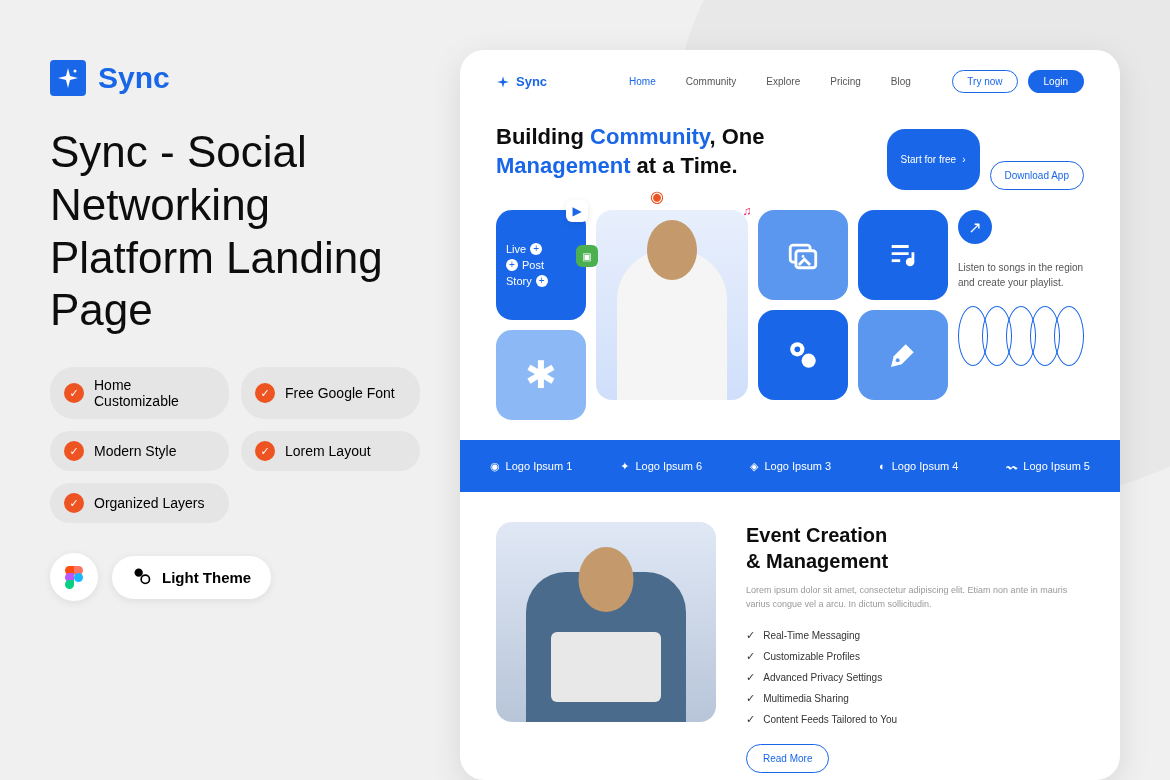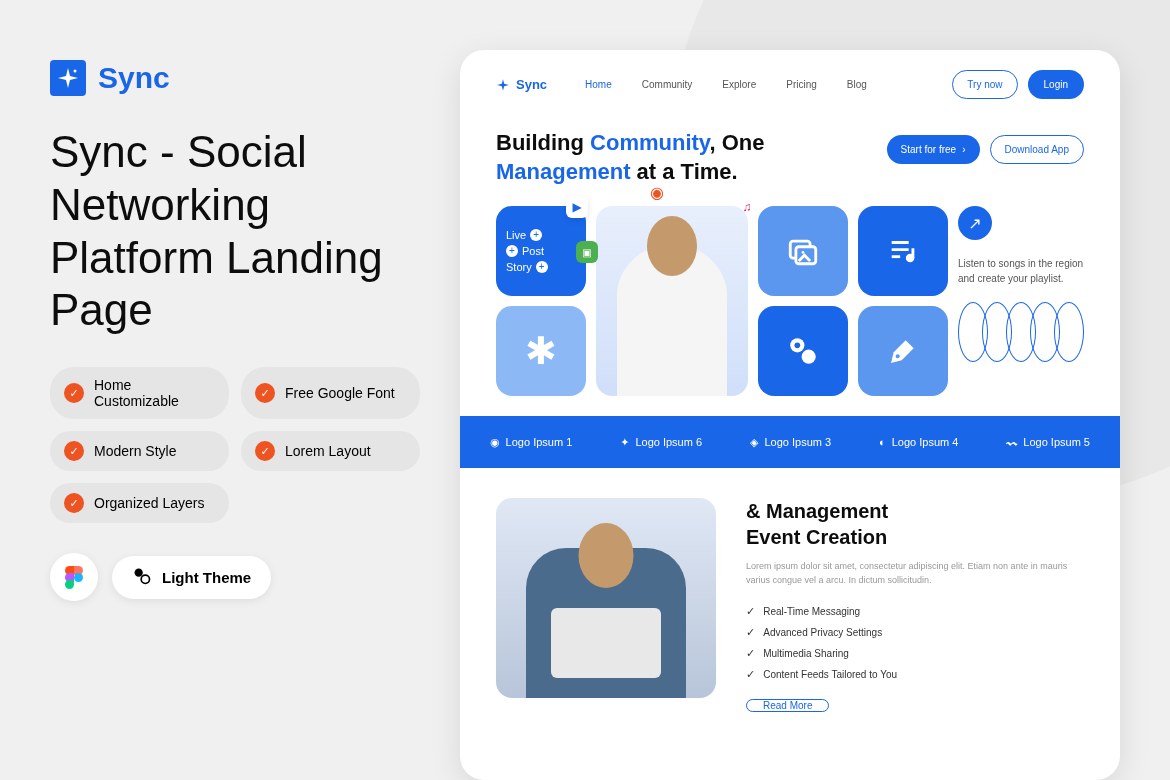--- a/index.html
+++ b/index.html
@@ -15,37 +15,37 @@
 .pill { background: #e5e5e5; border-radius: 24px; padding: 10px 14px; display: flex; align-items: center; gap: 10px; font-size: 14px; color: #000; }
 .pill-check { width: 20px; height: 20px; background: #ee5322; border-radius: 50%; display: flex; align-items: center; justify-content: center; color: #fff; font-size: 11px; flex-shrink: 0; }
 .bottom-badges { display: flex; gap: 14px; align-items: center; }
 .badge-circle { width: 48px; height: 48px; background: #fff; border-radius: 50%; display: flex; align-items: center; justify-content: center; box-shadow: 0 2px 8px rgba(0,0,0,0.08); }
 .theme-badge { background: #fff; border-radius: 24px; padding: 10px 20px; display: flex; align-items: center; gap: 10px; font-size: 15px; font-weight: 600; box-shadow: 0 2px 8px rgba(0,0,0,0.08); }
 .right-panel { flex: 1; background: #fff; border-radius: 24px; box-shadow: 0 8px 32px rgba(0,0,0,0.1); overflow: hidden; }
 .nav { display: flex; align-items: center; padding: 20px 36px; gap: 8px; }
 .nav-logo { display: flex; align-items: center; gap: 6px; }
 .nav-logo-star { width: 14px; height: 14px; }
 .nav-logo-text { font-size: 13px; font-weight: 700; color: #1966e8; }
-.nav-links { display: flex; gap: 30px; margin-left: 30px; font-size: 10px; }
+.nav-links { display: flex; gap: 30px; margin-left: 74px; font-size: 10px; }
 .nav-link { color: #555; cursor: pointer; }
 .nav-link.active { color: #1966e8; }
 .nav-actions { margin-left: auto; display: flex; gap: 10px; }
-.btn-outline { border: 1px solid #1966e8; color: #1966e8; background: transparent; padding: 8px 14px; border-radius: 16px; font-size: 10px; cursor: pointer; }
-.btn-solid { background: #1966e8; color: #fff; border: none; padding: 0 16px; border-radius: 16px; font-size: 10px; cursor: pointer; }
+.btn-outline { border: 1px solid #1966e8; color: #1966e8; background: transparent; padding: 2px 14px; border-radius: 16px; font-size: 10px; cursor: pointer; }
+.btn-solid { background: #1966e8; color: #fff; border: none; padding: 6px 16px; border-radius: 16px; font-size: 10px; cursor: pointer; }
 .hero { padding: 10px 36px 20px; }
 .hero-top { display: flex; justify-content: space-between; align-items: flex-start; }
 .hero-title { font-size: 22px; font-weight: 700; color: #0d0d0d; line-height: 1.3; }
 .hero-title .blue { color: #1966e8; }
 .hero-ctas { display: flex; gap: 10px; padding-top: 6px; }
 .btn-cta { background: #1966e8; color: #fff; border: none; padding: 8px 14px; border-radius: 18px; font-size: 10px; cursor: pointer; display: flex; align-items: center; gap: 6px; }
-.btn-cta-outline { border: 1px solid #1966e8; color: #1966e8; background: transparent; padding: 8px 14px; border-radius: 18px; font-size: 10px; cursor: pointer; }
+.btn-cta-outline { border: 1px solid #1966e8; color: #1966e8; background: transparent; padding: 8px 14px; border-radius: 18px; font-size: 10px; cursor: pointer; margin-top: 32px; }
 .hero-grid { display: flex; gap: 10px; margin-top: 20px; align-items: flex-start; }
 .tile { border-radius: 16px; display: flex; align-items: center; justify-content: center; }
 .tile-col { display: flex; flex-direction: column; gap: 10px; }
-.live-tile { background: #1966e8; width: 90px; height: 90px; color: #fff; font-size: 11px; flex-direction: column; gap: 4px; padding: 10px; align-items: flex-start; }
+.live-tile { background: #1966e8; width: 90px; height: 110px; color: #fff; font-size: 11px; flex-direction: column; gap: 4px; padding: 10px; align-items: flex-start; }
 .live-row { display: flex; align-items: center; gap: 4px; width: 100%; }
 .live-plus { width: 12px; height: 12px; background: #fff; border-radius: 50%; color: #1966e8; display: flex; align-items: center; justify-content: center; font-size: 10px; line-height: 1; }
 .star-tile { background: #8cb9f6; width: 90px; height: 90px; color: #fff; font-size: 38px; }
 .person-tile { width: 170px; height: 190px; background: linear-gradient(180deg, #e8effc 0%, #d0dffa 100%); position: relative; overflow: visible; }
 .person-shape { position: absolute; bottom: 0; left: 50%; transform: translateX(-50%); width: 110px; height: 150px; background: #f5f5f5; border-radius: 50px 50px 0 0; }
 .person-head { position: absolute; top: 10px; left: 50%; transform: translateX(-50%); width: 50px; height: 60px; background: #c49a6c; border-radius: 50%; }
 .float-icon { position: absolute; width: 22px; height: 22px; border-radius: 6px; display: flex; align-items: center; justify-content: center; font-size: 12px; }
 .fi-play { top: -10px; left: -30px; background: #fff; color: #1966e8; box-shadow: 0 2px 6px rgba(0,0,0,0.1); }
 .fi-dot { top: -25px; left: 50px; color: #ee5322; font-size: 16px; }
 .fi-music { top: -10px; right: -10px; color: #e91e63; }
@@ -64,21 +64,21 @@
 .event-img { width: 220px; height: 200px; background: linear-gradient(180deg, #e0e8f5 0%, #b8c5d9 100%); border-radius: 16px; position: relative; overflow: hidden; }
 .event-person { position: absolute; bottom: 0; left: 50%; transform: translateX(-50%); width: 160px; height: 150px; background: #4a6b8c; border-radius: 40px 40px 0 0; }
 .event-head { position: absolute; top: 25px; left: 50%; transform: translateX(-50%); width: 55px; height: 65px; background: #c49a6c; border-radius: 50%; }
 .event-laptop { position: absolute; bottom: 20px; left: 50%; transform: translateX(-50%); width: 110px; height: 70px; background: #e8e8e8; border-radius: 6px; }
 .event-content { flex: 1; }
 .event-title { font-size: 20px; font-weight: 700; color: #0d0d0d; margin-bottom: 10px; line-height: 1.3; }
 .event-desc { font-size: 9px; color: #999; margin-bottom: 14px; line-height: 1.5; }
 .event-list { list-style: none; }
 .event-list li { font-size: 10px; color: #333; padding: 4px 0; display: flex; align-items: center; gap: 8px; }
 .event-list li::before { content: "✓"; font-size: 11px; color: #333; }
-.read-more { margin-top: 14px; border: 1px solid #1966e8; color: #1966e8; background: transparent; padding: 0 16px; border-radius: 18px; font-size: 10px; cursor: pointer; }
+.read-more { margin-top: 14px; border: 1px solid #1966e8; color: #1966e8; background: transparent; padding: 8px 16px; border-radius: 18px; font-size: 10px; cursor: pointer; }
 .figma-icon { width: 22px; height: 22px; position: relative; }
 .fig-shape { position: absolute; width: 9px; height: 9px; border-radius: 50%; }
 </style>
 </head>
 <body>
 
 <div class="bg-circle"></div>
 <div class="container">
   <div class="left-panel">
     <div class="logo-row">
@@ -267,29 +267,32 @@
     </div>
 
     <div class="event-section">
       <div class="event-img">
         <div class="event-person"></div>
         <div class="event-head"></div>
         <div class="event-laptop"></div>
       </div>
       <div class="event-content">
         <h2 class="event-title">
+          <div>Event Creation</div>
           <div>&amp; Management</div>
-          <div>Event Creation</div>
         </h2>
         <p class="event-desc">Lorem ipsum dolor sit amet, consectetur adipiscing elit. Etiam non ante in mauris varius congue vel a arcu. In dictum sollicitudin.</p>
         <ul class="event-list">
           <li>
               <span>Real-Time Messaging</span>
             </li>
           <li>
+              <span>Customizable Profiles</span>
+            </li>
+          <li>
               <span>Advanced Privacy Settings</span>
             </li>
           <li>
               <span>Multimedia Sharing</span>
             </li>
           <li>
               <span>Content Feeds Tailored to You</span>
             </li>
         </ul>
         <button class="read-more">Read More</button>

